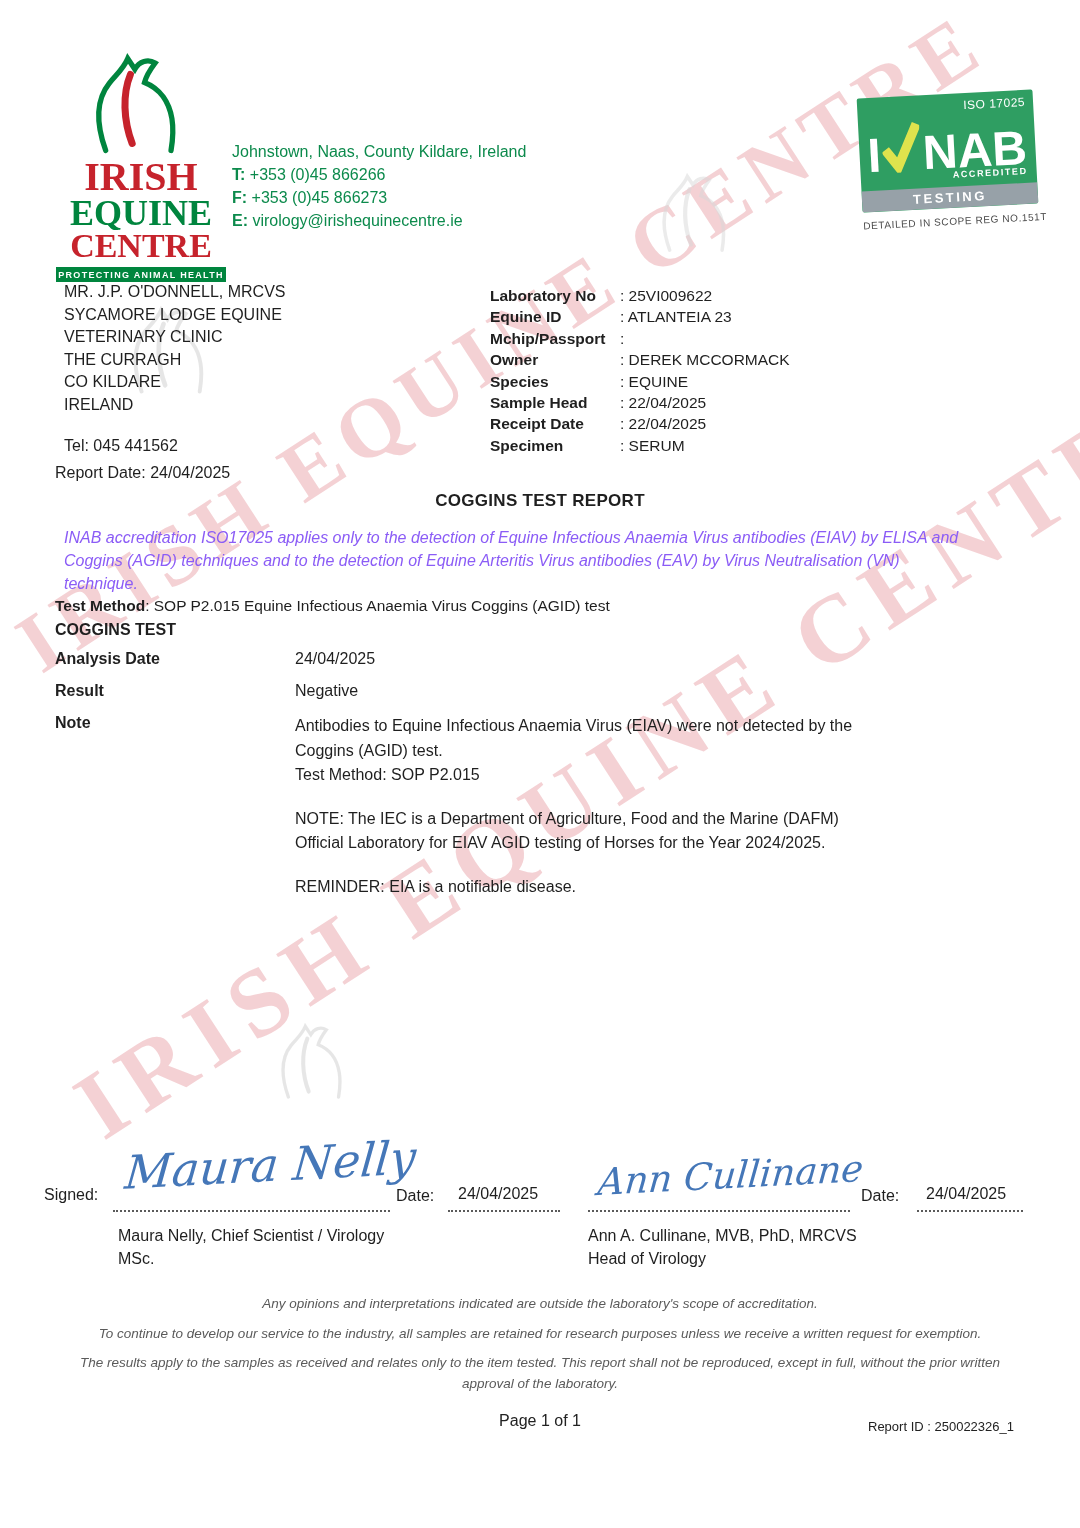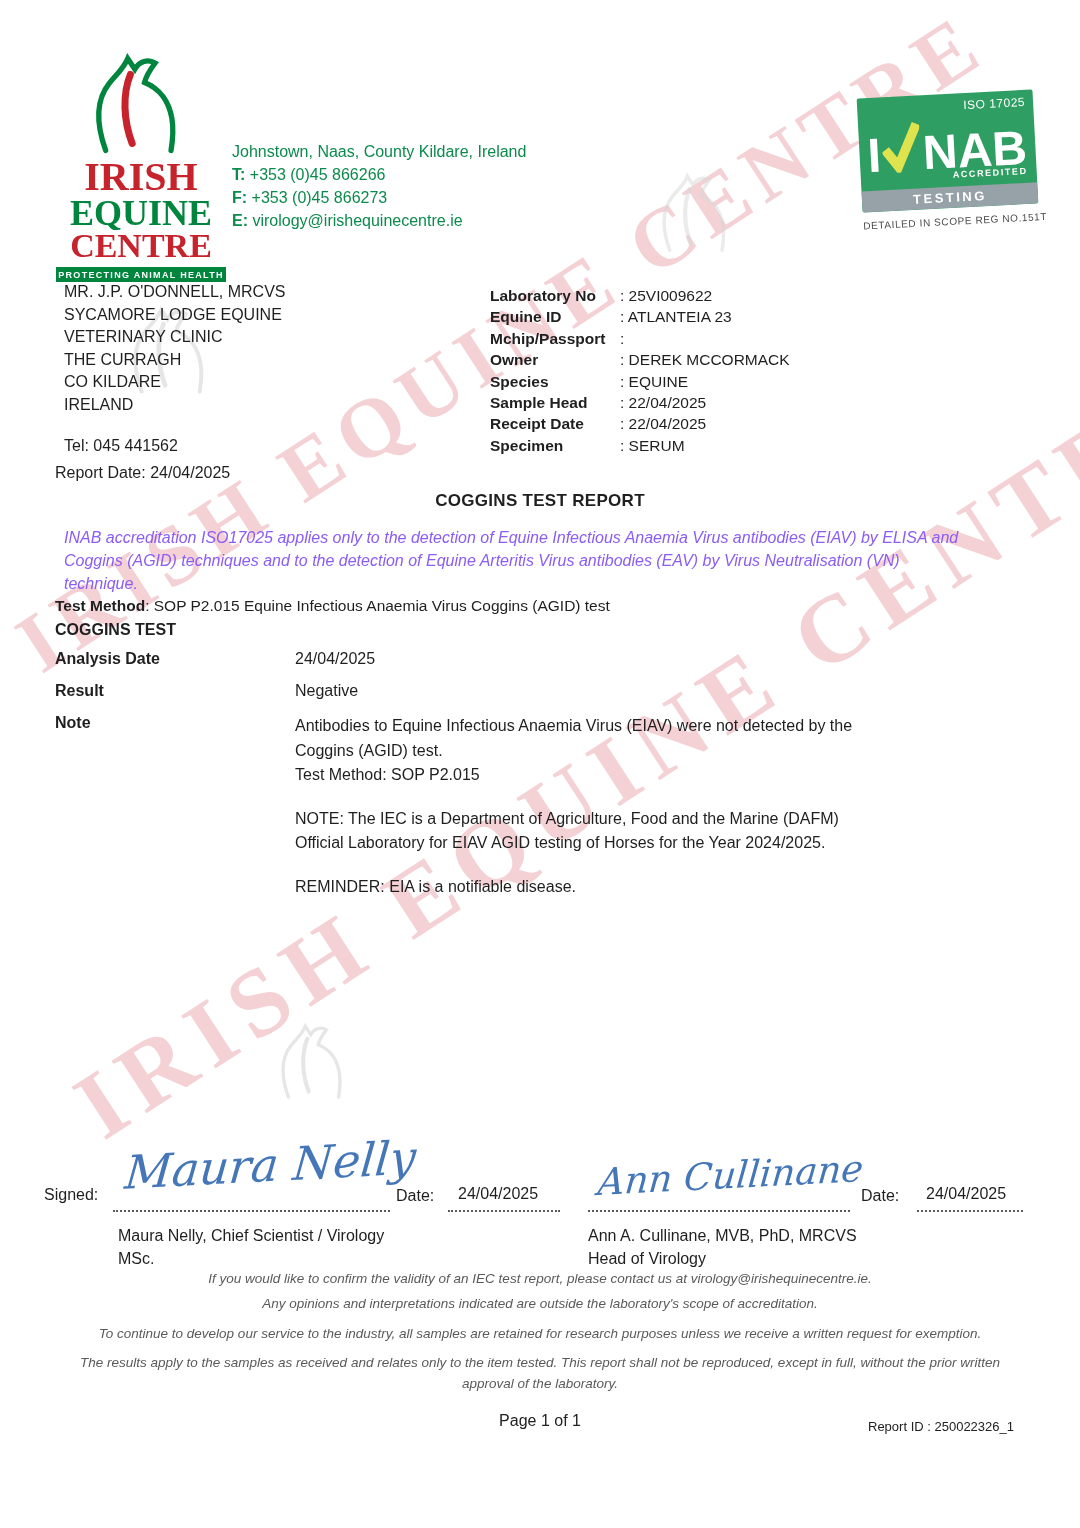--- a/index.html
+++ b/index.html
@@ -238,21 +238,20 @@
 
     <div class="sig-names" style="left:588px;top:1224px;">
       <div>Ann A. Cullinane, MVB, PhD, MRCVS</div>
       <div>Head of Virology</div>
     </div>
     <div class="sig-names" style="left:118px;top:1224px;">
       <div>Maura Nelly, Chief Scientist / Virology</div>
       <div>MSc.</div>
     </div>
 
-    <div class="fnote" style="top:1271px;">If you would like to confirm the validity of an IEC test report, please contact us at virology@irishequinecentre.ie.</div>
     <div class="fnote" style="top:1296px;">Any opinions and interpretations indicated are outside the laboratory's scope of accreditation.</div>
     <div class="fnote" style="top:1326px;">To continue to develop our service to the industry, all samples are retained for research purposes unless we receive a written request for exemption.</div>
     <div class="fnote fnote4" style="top:1352px;">The results apply to the samples as received and relates only to the item tested. This report shall not be reproduced, except in full, without the prior written approval of the laboratory.</div>
 
     <div class="page-label">Page 1 of 1</div>
     <div class="report-id">Report ID : 250022326_1</div>
 
   </div>
 </div>
 

